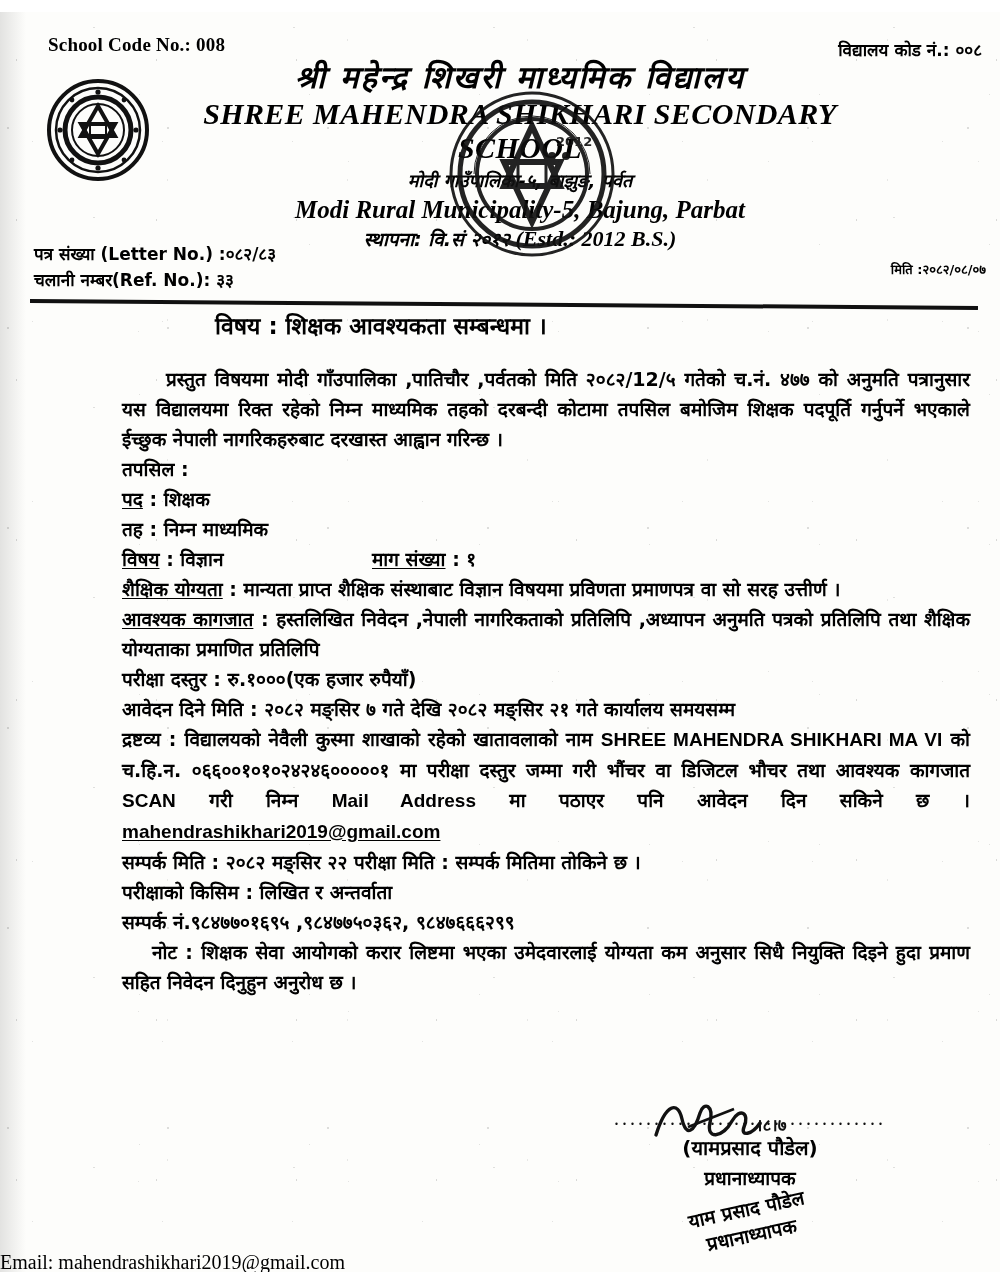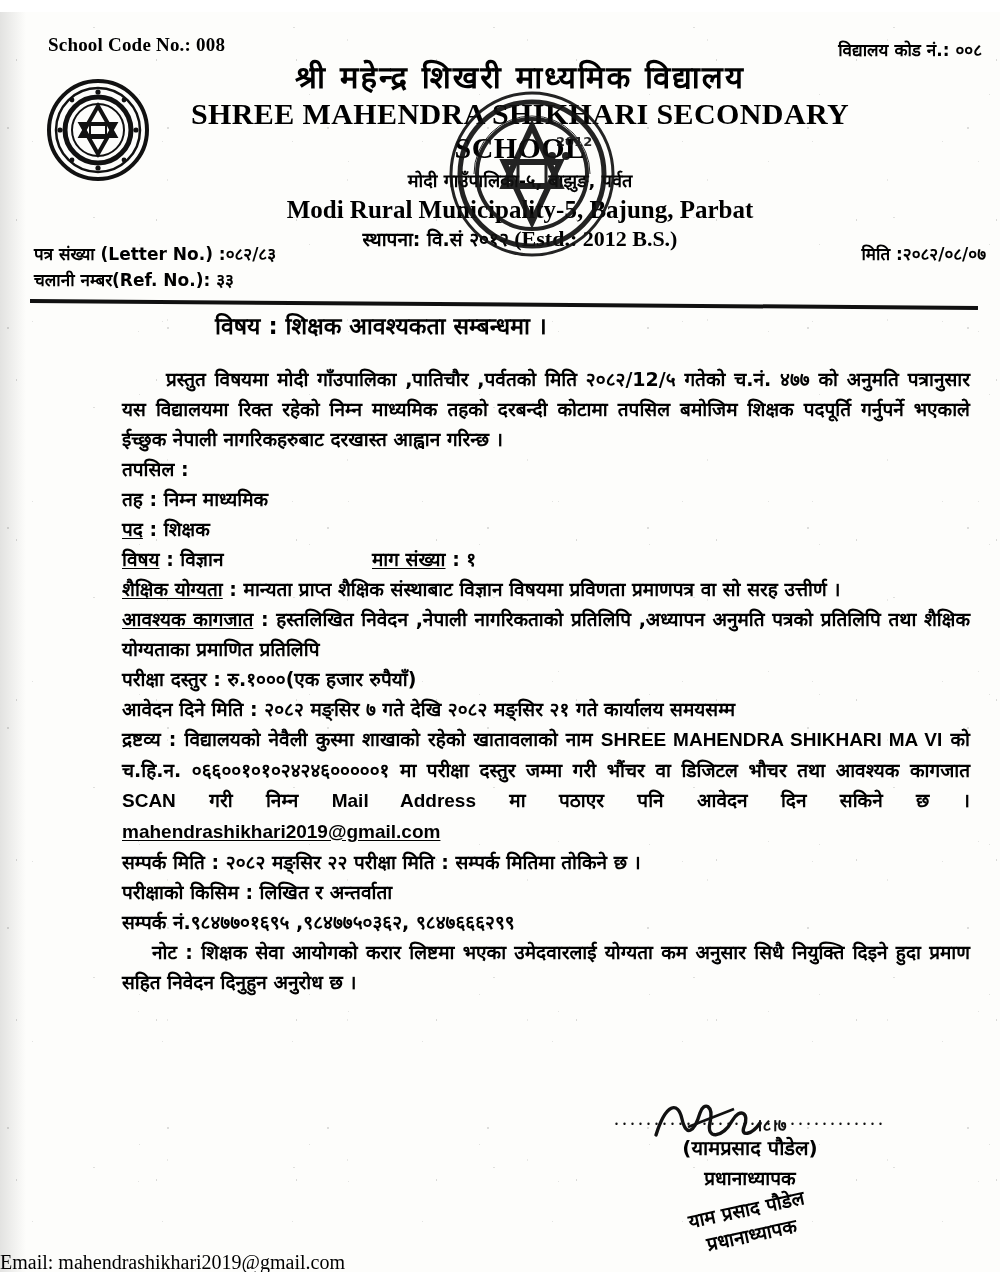--- a/index.html
+++ b/index.html
@@ -65,20 +65,21 @@
   .logo {
     position: absolute;
     left: 46px; top: 66px;
     width: 104px; height: 104px;
   }
   .head-block {
     position: absolute;
     left: 160px; top: 48px;
     width: 720px;
     text-align: center;
+    font-style: italic;
   }
   .title-np {
     font-family: "DejaVu Sans", sans-serif;
     font-size: 31px;
     font-weight: 700;
     letter-spacing: 2px;
     line-height: 1.15;
   }
   .title-en {
     font-family: "Liberation Serif", serif;
@@ -124,22 +125,22 @@
     font-family: "DejaVu Sans", sans-serif;
   }
   .refno {
     position: absolute;
     left: 34px; top: 256px;
     font-size: 17px; font-weight: 700;
     font-family: "DejaVu Sans", sans-serif;
   }
   .miti {
     position: absolute;
-    right: 14px; top: 230px;
-    font-size: 17px; font-weight: 700;
+    right: 14px; top: 248px;
+    font-size: 13px; font-weight: 700;
     font-family: "DejaVu Sans", sans-serif;
   }
   .rule {
     position: absolute;
     left: 30px; top: 287px;
     width: 948px; height: 4px;
     background: #111;
     transform: rotate(0.42deg);
     transform-origin: left center;
   }
@@ -293,27 +294,27 @@
 
   <div class="subject dev">विषय : शिक्षक आवश्यकता सम्बन्धमा ।</div>
 
   <div class="body dev">
 
     <p class="para1">प्रस्तुत विषयमा मोदी गाँउपालिका ,पातिचौर ,पर्वतको मिति २०८२/12/५ गतेको च.नं. ४७७ को अनुमति पत्रानुसार यस विद्यालयमा रिक्त रहेको निम्न माध्यमिक तहको दरबन्दी  कोटामा तपसिल बमोजिम शिक्षक पदपूर्ति गर्नुपर्ने भएकाले ईच्छुक नेपाली नागरिकहरुबाट दरखास्त आह्वान गरिन्छ ।</p>
 
     <p>तपसिल :</p>
 
     <p>
+      <span class="u">पद</span>
+      <span>: शिक्षक</span>
+    </p>
+
+    <p>
       <span>तह</span>
       <span>: निम्न माध्यमिक</span>
-    </p>
-
-    <p>
-      <span class="u">पद</span>
-      <span>: शिक्षक</span>
     </p>
 
     <div class="row-2col">
       <div class="c1">
         <span class="u">विषय</span>
         <span>: विज्ञान</span>
       </div>
       <div>
         <span class="u">माग संख्या</span>
         <span>: १</span>

